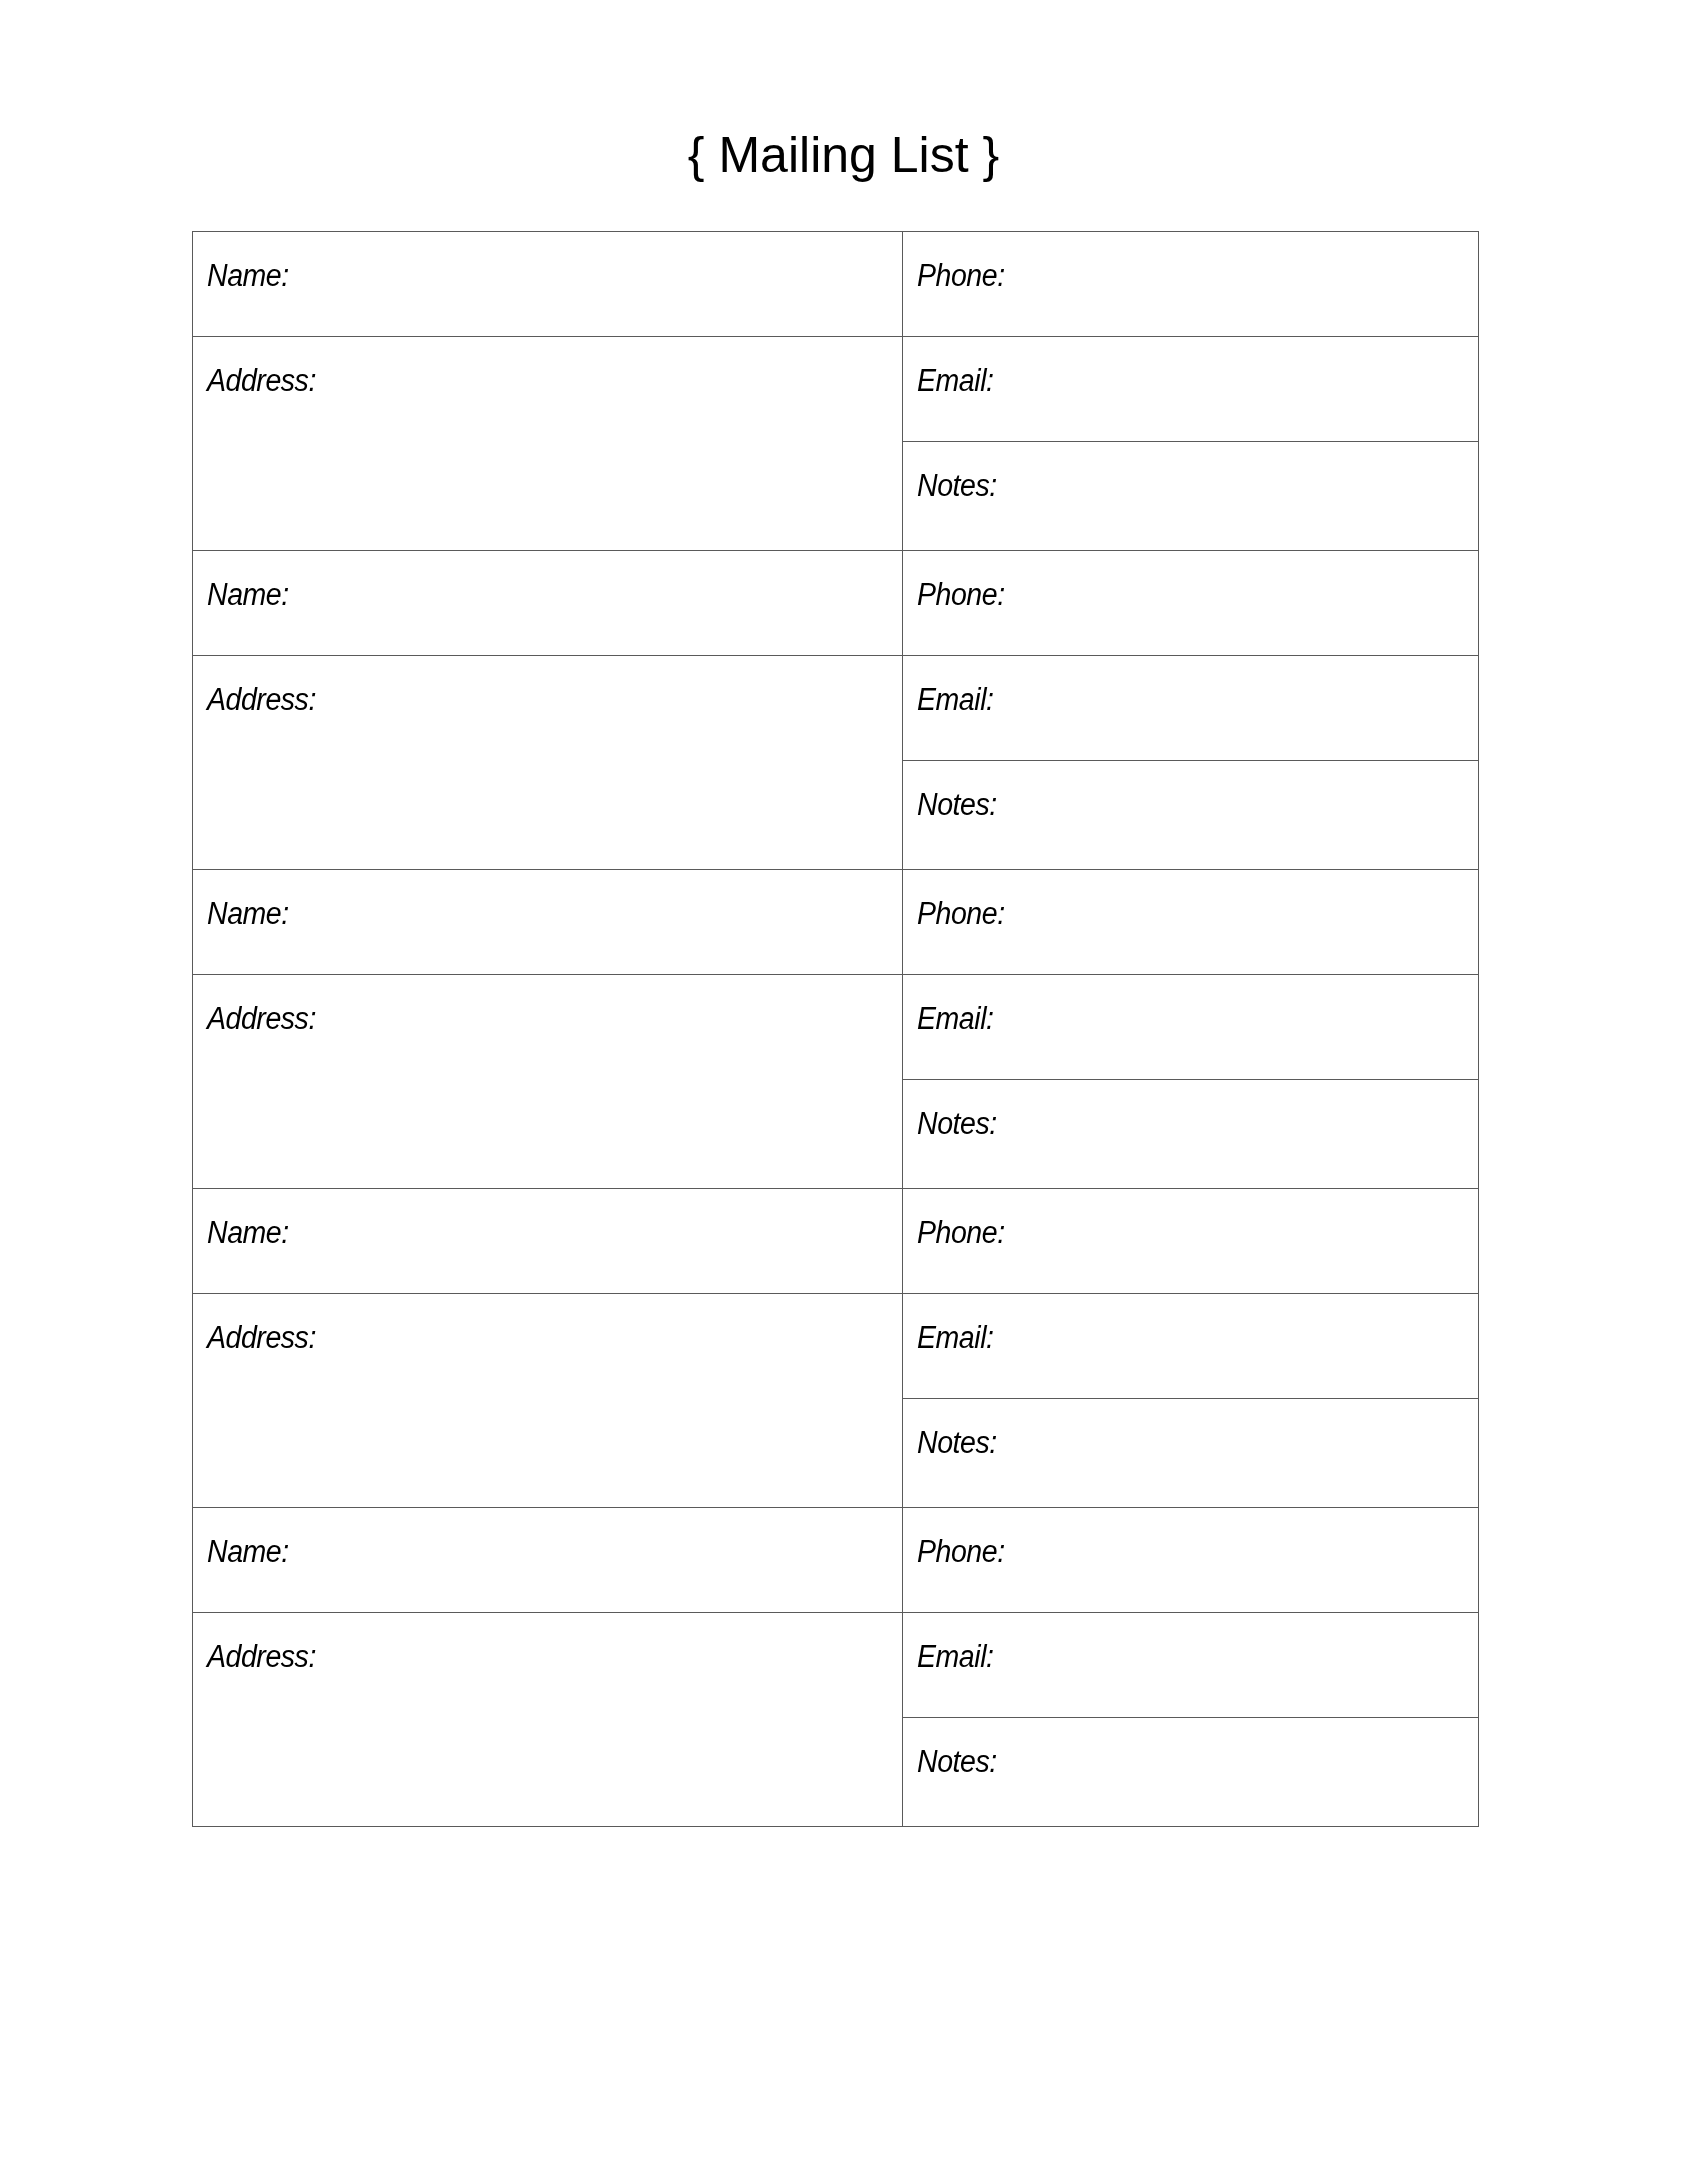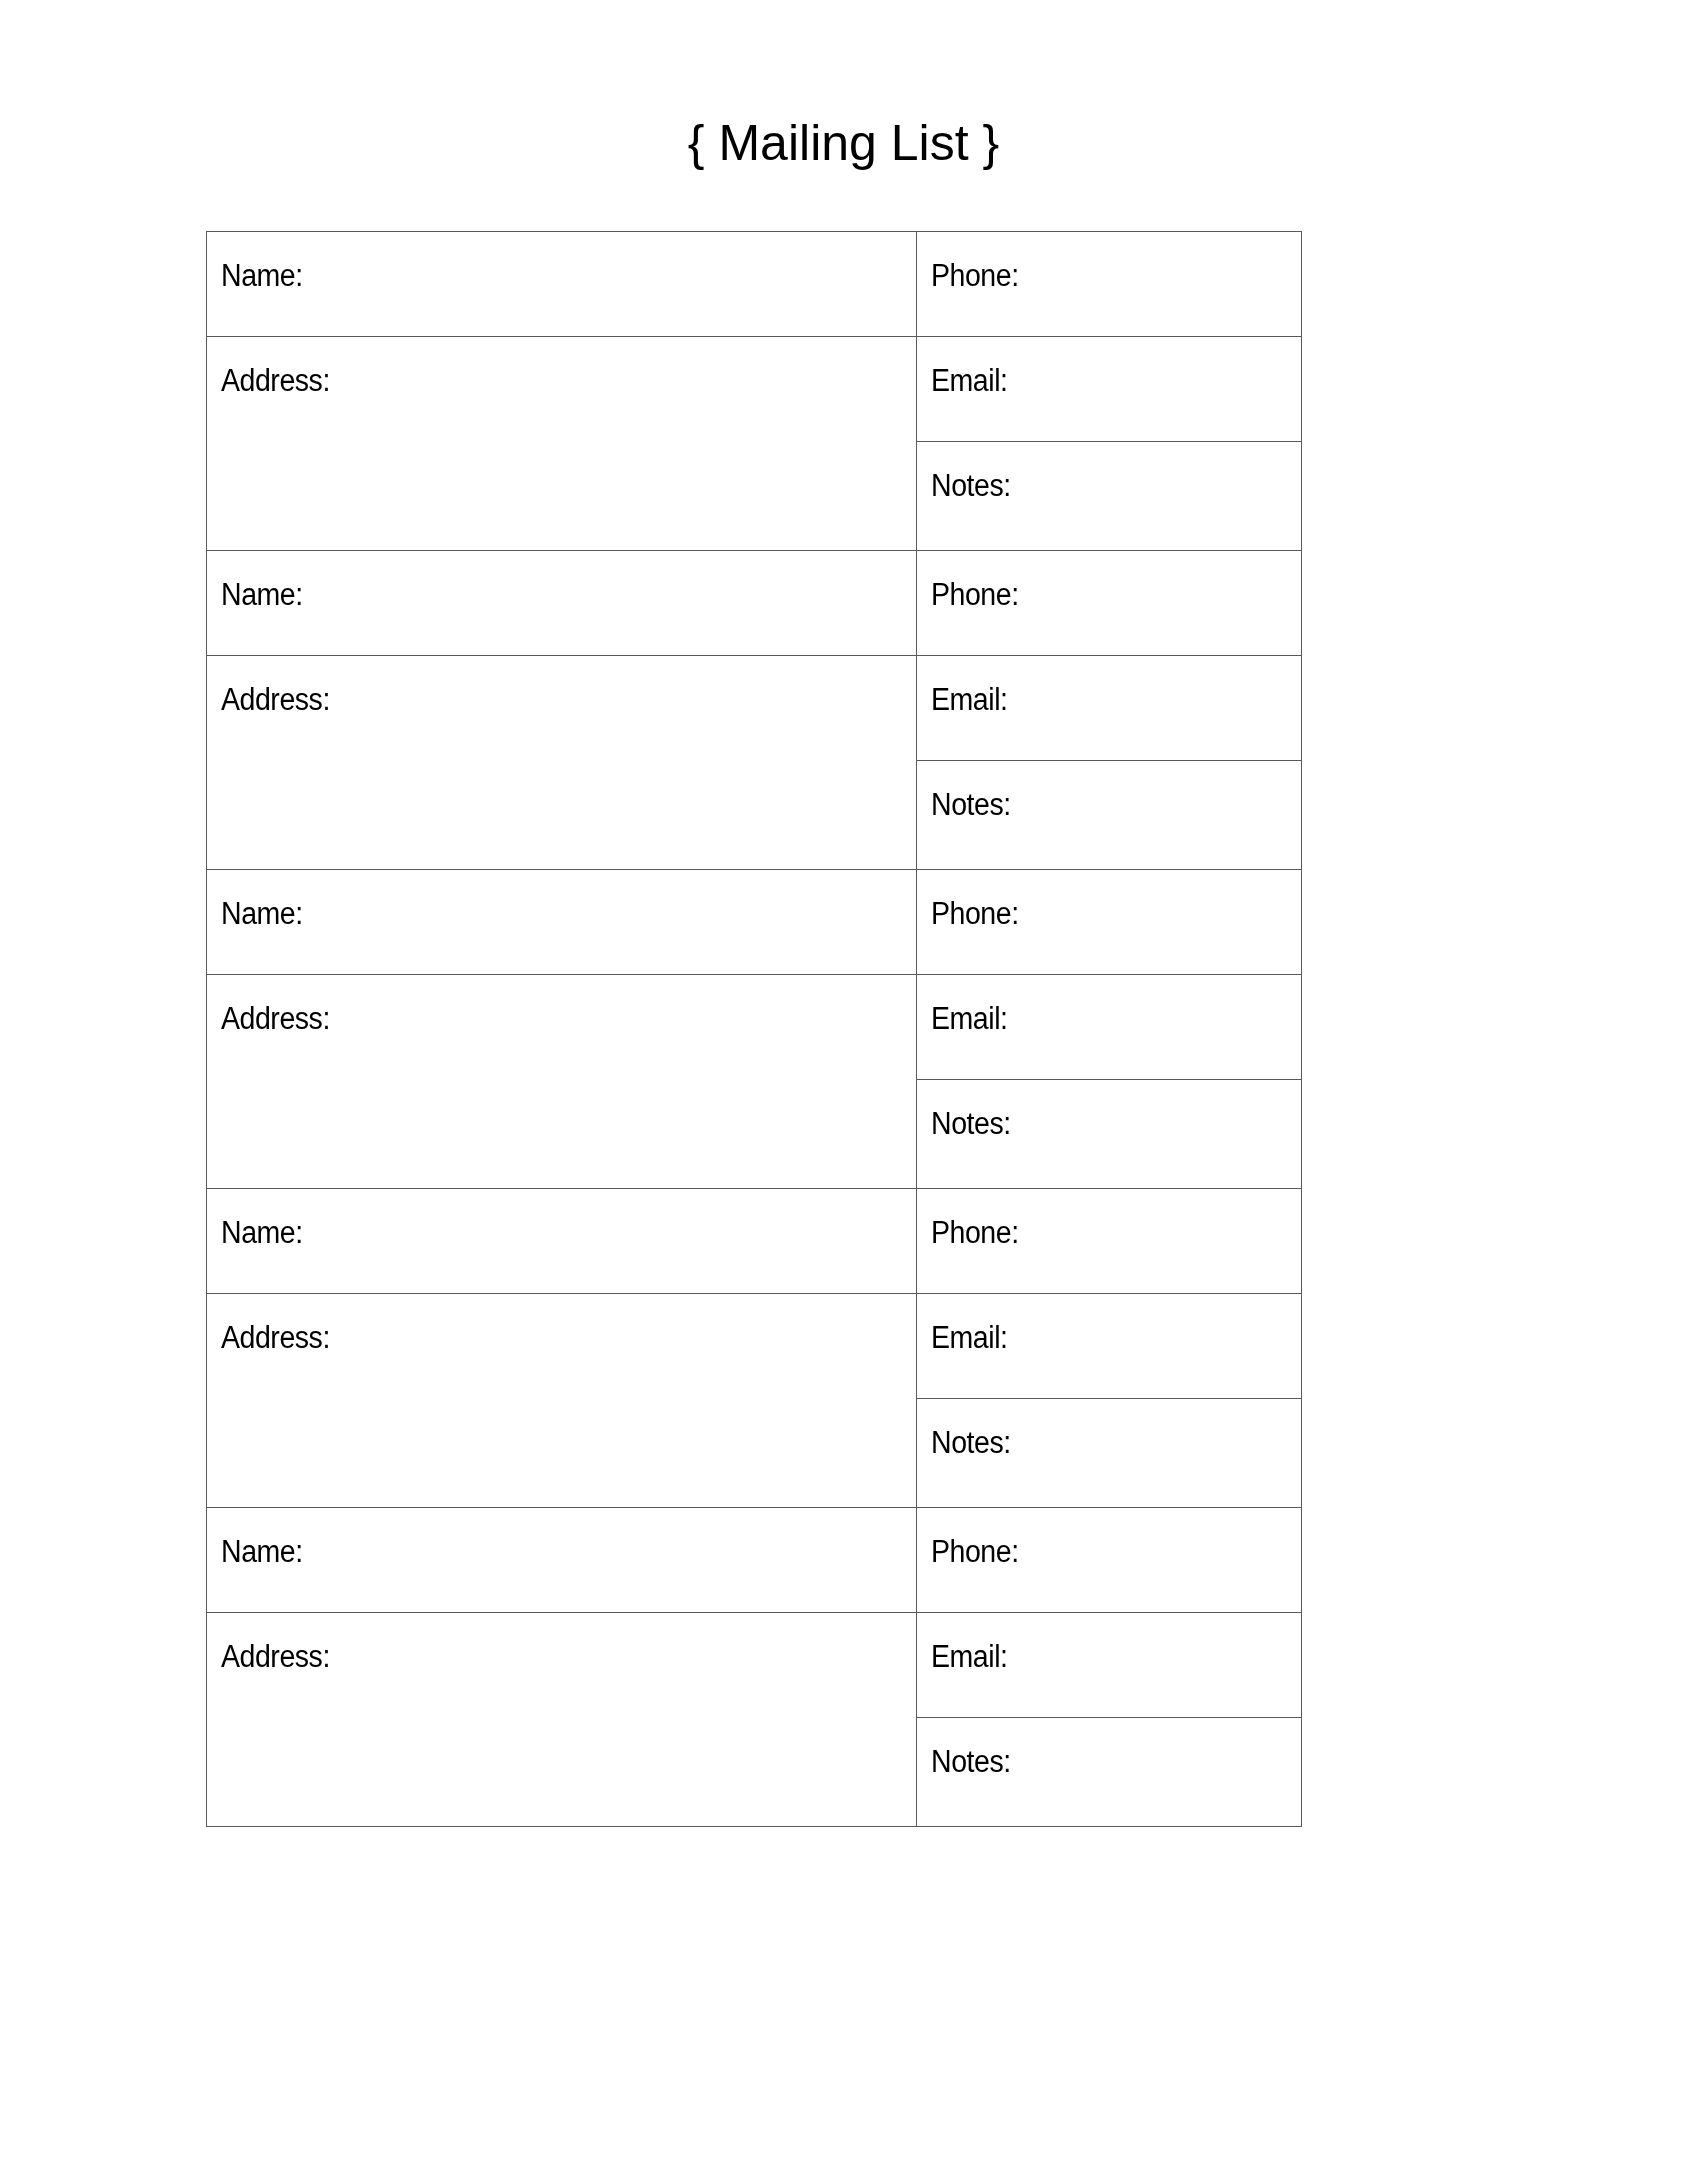--- a/index.html
+++ b/index.html
@@ -10,38 +10,39 @@
     body {
       width: 1687px;
       height: 2184px;
       position: relative;
       overflow: hidden;
       font-family: "Liberation Sans", sans-serif;
       color: #000;
     }
     .title {
       position: absolute;
-      top: 108px;
+      top: 120px;
       left: 0;
       width: 1687px;
       text-align: center;
       font-size: 50px;
       line-height: 70px;
       font-weight: normal;
       margin: 0;
     }
     .sheet {
       position: absolute;
-      left: 206px;
+      left: 192px;
       top: 231px;
-      width: 1096px;
+      width: 1287px;
       border-top: 1.7px solid #5a5a5a;
       border-left: 1.7px solid #5a5a5a;
       border-right: 1.7px solid #5a5a5a;
       box-sizing: border-box;
+      font-style: italic;
     }
     .block {
       display: grid;
       grid-template-columns: 710px 1fr;
       grid-template-rows: 105px 105px 109px;
       border-bottom: 1.7px solid #5a5a5a;
       box-sizing: border-box;
       height: 319px;
     }
     .cell {

